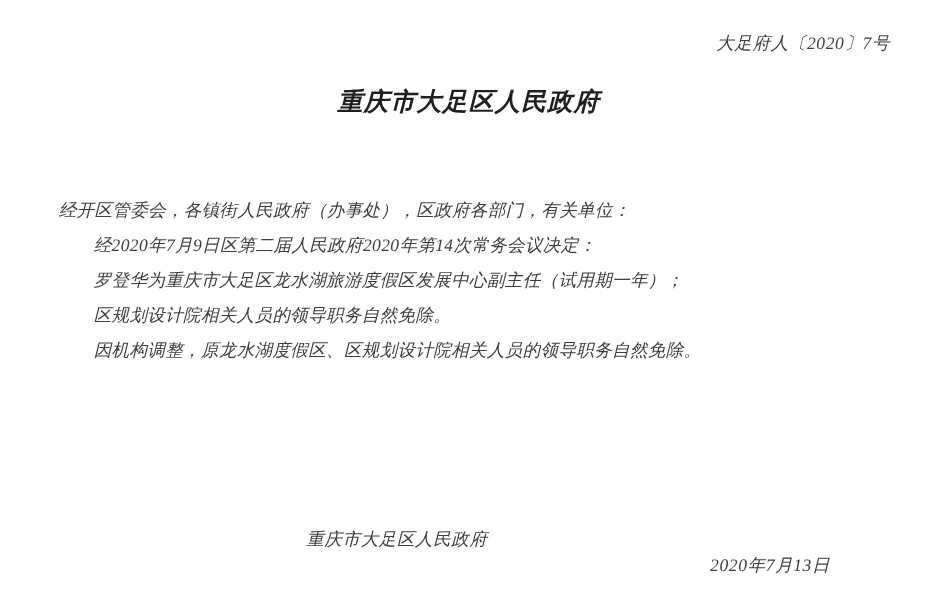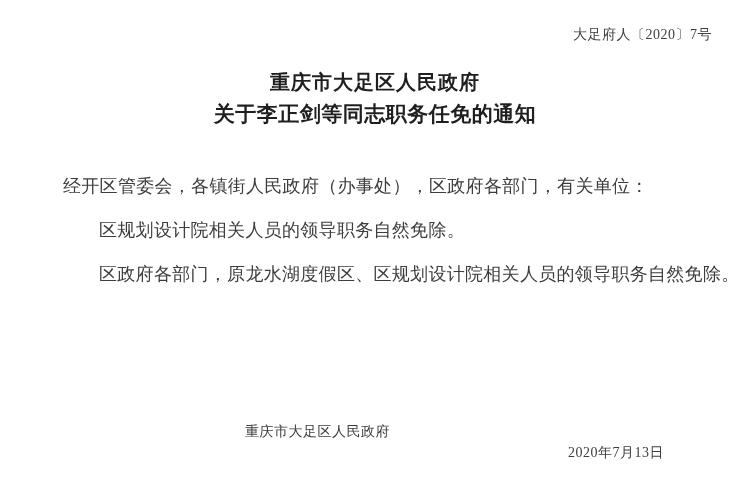--- a/index.html
+++ b/index.html
@@ -8,20 +8,21 @@
     background: #ffffff;
   }
   .page {
     position: relative;
     width: 750px;
     height: 481px;
     background: #ffffff;
     overflow: hidden;
     font-family: "Liberation Serif", "DejaVu Serif", serif;
     color: #3d3d3d;
+    font-style: italic;
   }
   .doc-number {
     position: absolute;
     top: 26px;
     right: 38px;
     font-size: 14px;
     color: #3f3f3f;
     letter-spacing: 0.5px;
     white-space: nowrap;
   }
@@ -47,22 +48,22 @@
     letter-spacing: 0.5px;
     line-height: 25px;
   }
   .doc-body {
     position: absolute;
     top: 156px;
     left: 47px;
     right: 36px;
   }
   .doc-body p {
-    margin: 16px;
-    font-size: 18px;
+    margin: 0;
+    font-size: 14px;
     line-height: 28px;
     letter-spacing: 0.3px;
     white-space: nowrap;
   }
   .doc-body p.indent {
     text-indent: 2em;
   }
   .signature {
     position: absolute;
     top: 423px;
@@ -82,26 +83,27 @@
 </style>
 </head>
 <body>
 
 <div class="page">
 
   <div class="doc-number">大足府人〔2020〕7号</div>
 
   <div class="titles">
     <h1 class="title-l1">重庆市大足区人民政府</h1>
-    <h1 class="title-l2">关于李正剑等同志职务任免的通知</h1>
   </div>
 
   <div class="doc-body">
     <p>经开区管委会，各镇街人民政府（办事处），区政府各部门，有关单位：</p>
+    <p class="indent">经2020年7月9日区第二届人民政府2020年第14次常务会议决定：</p>
+    <p class="indent">罗登华为重庆市大足区龙水湖旅游度假区发展中心副主任（试用期一年）；</p>
     <p class="indent">区规划设计院相关人员的领导职务自然免除。</p>
-    <p class="indent">区政府各部门，原龙水湖度假区、区规划设计院相关人员的领导职务自然免除。</p>
+    <p class="indent">因机构调整，原龙水湖度假区、区规划设计院相关人员的领导职务自然免除。</p>
   </div>
 
   <div class="signature">重庆市大足区人民政府</div>
 
   <div class="doc-date">2020年7月13日</div>
 
 </div>
 
 </body></html>

